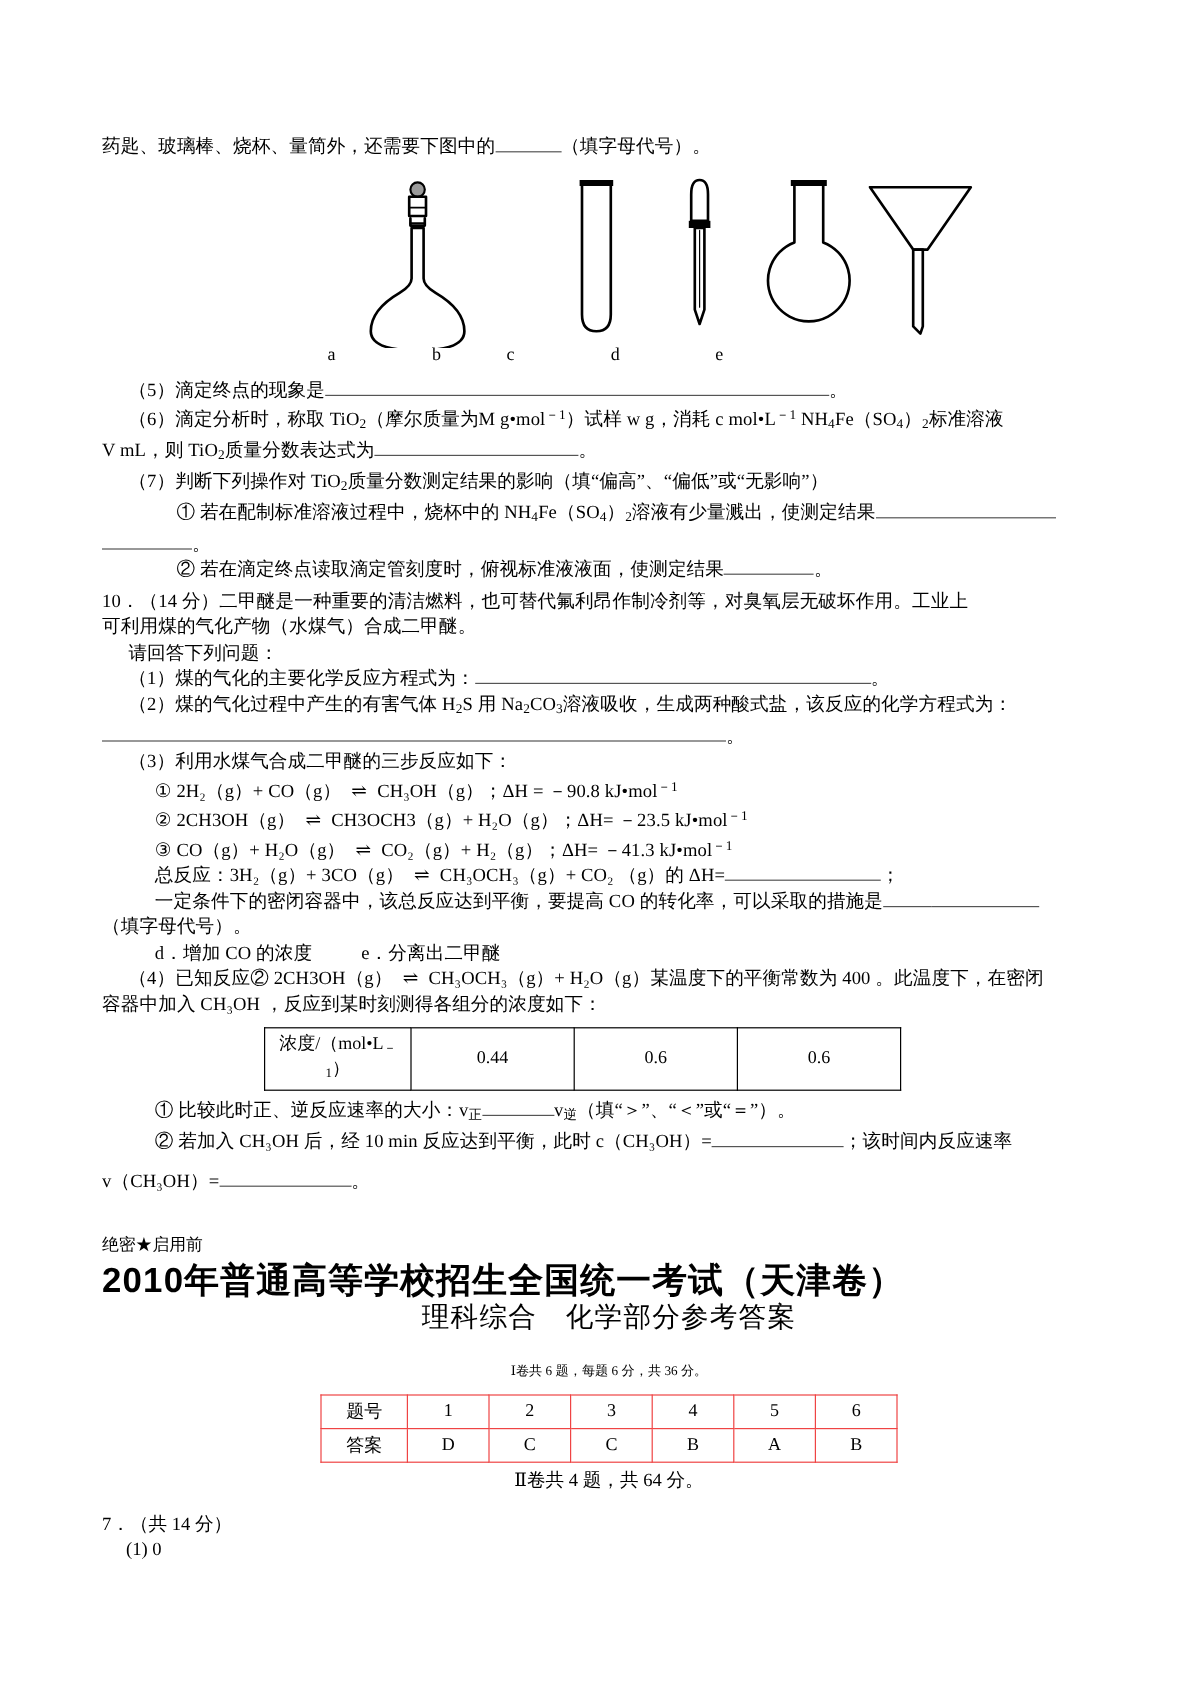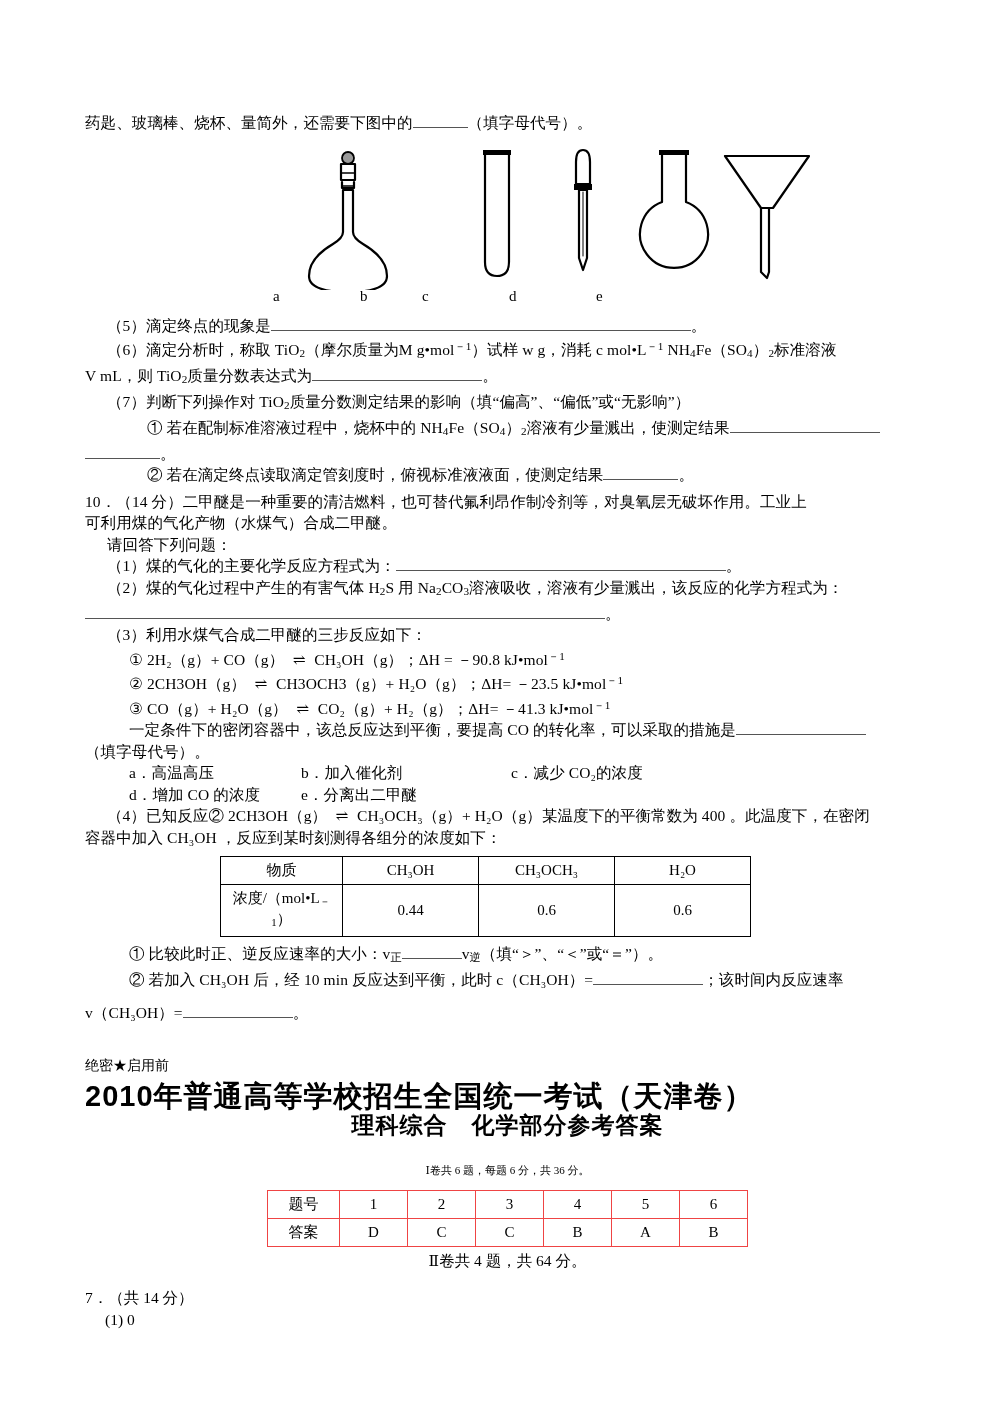--- a/index.html
+++ b/index.html
@@ -105,21 +105,21 @@
     text-align: left;
     font-weight: bold;
     font-size: 29px;
     line-height: 30px;
     letter-spacing: 1px;
     margin-top: 6px;
     font-family: Liberation Sans, sans-serif;
   }
   .exam-subtitle {
     text-align: center;
-    font-weight: bold;
+    font-weight: normal;
     font-size: 23px;
     line-height: 30px;
     letter-spacing: 1px;
     font-family: "Liberation Serif", "DejaVu Serif", serif;
   }
   .centered-note {
     text-align: center;
     font-size: 11px;
     margin-top: 22px;
   }
@@ -229,66 +229,60 @@
 
     <div class="line" style="margin-top:5px;">10．（14 分）二甲醚是一种重要的清洁燃料，也可替代氟利昂作制冷剂等，对臭氧层无破坏作用。工业上</div>
     <div class="line">可利用煤的气化产物（水煤气）合成二甲醚。</div>
     <div class="line indent1">请回答下列问题：</div>
 
     <div class="line indent1">
       <span>（1）煤的气化的主要化学反应方程式为：</span><span class="fill fill-w330"></span><span>。</span>
     </div>
 
     <div class="line indent1">
-      <span>（2）煤的气化过程中产生的有害气体 H</span><sub>2</sub><span>S 用 Na</span><sub>2</sub><span>CO</span><sub>3</sub><span>溶液吸收，溶液有少量溅出，该反应的化学方程式为：</span>
+      <span>（2）煤的气化过程中产生的有害气体 H</span><sub>2</sub><span>S 用 Na</span><sub>2</sub><span>CO</span><sub>3</sub><span>溶液吸收，生成两种酸式盐，该反应的化学方程式为：</span>
     </div>
     <div class="line" style="padding-left:0;">
       <span class="fill fill-w520"></span><span>。</span>
     </div>
 
     <div class="line indent1">（3）利用水煤气合成二甲醚的三步反应如下：</div>
 
     <div class="line indent2">
       <span>①</span>
       <span>2H₂（g）+ CO（g）</span><span class="eqarrow">⇌</span><span>CH₃OH（g）；ΔH = －90.8 kJ•mol</span><sup>－1</sup>
     </div>
     <div class="line indent2">
       <span>②</span>
       <span>2CH3OH（g）</span><span class="eqarrow">⇌</span><span>CH3OCH3（g）+ H₂O（g）；ΔH= －23.5 kJ•mol</span><sup>－1</sup>
     </div>
     <div class="line indent2">
       <span>③</span>
       <span>CO（g）+ H₂O（g）</span><span class="eqarrow">⇌</span><span>CO₂（g）+ H₂（g）；ΔH= －41.3 kJ•mol</span><sup>－1</sup>
     </div>
+    <div class="line indent2">
+      <span>总反应：3H₂（g）+ 3CO（g）</span><span class="eqarrow">⇌</span><span>CH₃OCH₃（g）+ CO₂ （g）的 ΔH=</span><span class="fill fill-w130"></span><span>；</span>
+    </div>
 
     <div class="line indent2">
       <span>一定条件下的密闭容器中，该总反应达到平衡，要提高 CO 的转化率，可以采取的措施是</span><span class="fill fill-w40"></span><span class="fill fill-w90"></span>
     </div>
     <div class="line" style="padding-left:0;">（填字母代号）。</div>
 
-    <div class="line indent2">
-      <span style="display:inline-block;width:172px;">a．高温高压</span><span style="display:inline-block;width:210px;">b．加入催化剂</span><span>c．减少 CO₂的浓度</span>
-    </div>
     <div class="line indent2">
       <span style="display:inline-block;width:172px;">d．增加 CO 的浓度</span><span>e．分离出二甲醚</span>
     </div>
 
     <div class="line indent1">
       <span>（4）已知反应② 2CH3OH（g）</span><span class="eqarrow">⇌</span><span>CH₃OCH₃（g）+ H₂O（g）某温度下的平衡常数为 400 。此温度下，在密闭</span>
     </div>
     <div class="line" style="padding-left:0;">容器中加入 CH₃OH ，反应到某时刻测得各组分的浓度如下：</div>
 
     <table class="data">
       <tbody>
-          <tr>
-        <td class="lbl">物质</td>
-        <td class="val">CH₃OH</td>
-        <td class="val">CH₃OCH₃</td>
-        <td class="val">H₂O</td>
-      </tr>
       <tr>
         <td class="lbl"><span>浓度/（mol•L</span><sub>－1</sub><span>）</span></td>
         <td class="val">0.44</td>
         <td class="val">0.6</td>
         <td class="val">0.6</td>
       </tr>
     </tbody>
       </table>
 
     <div class="line indent2">

